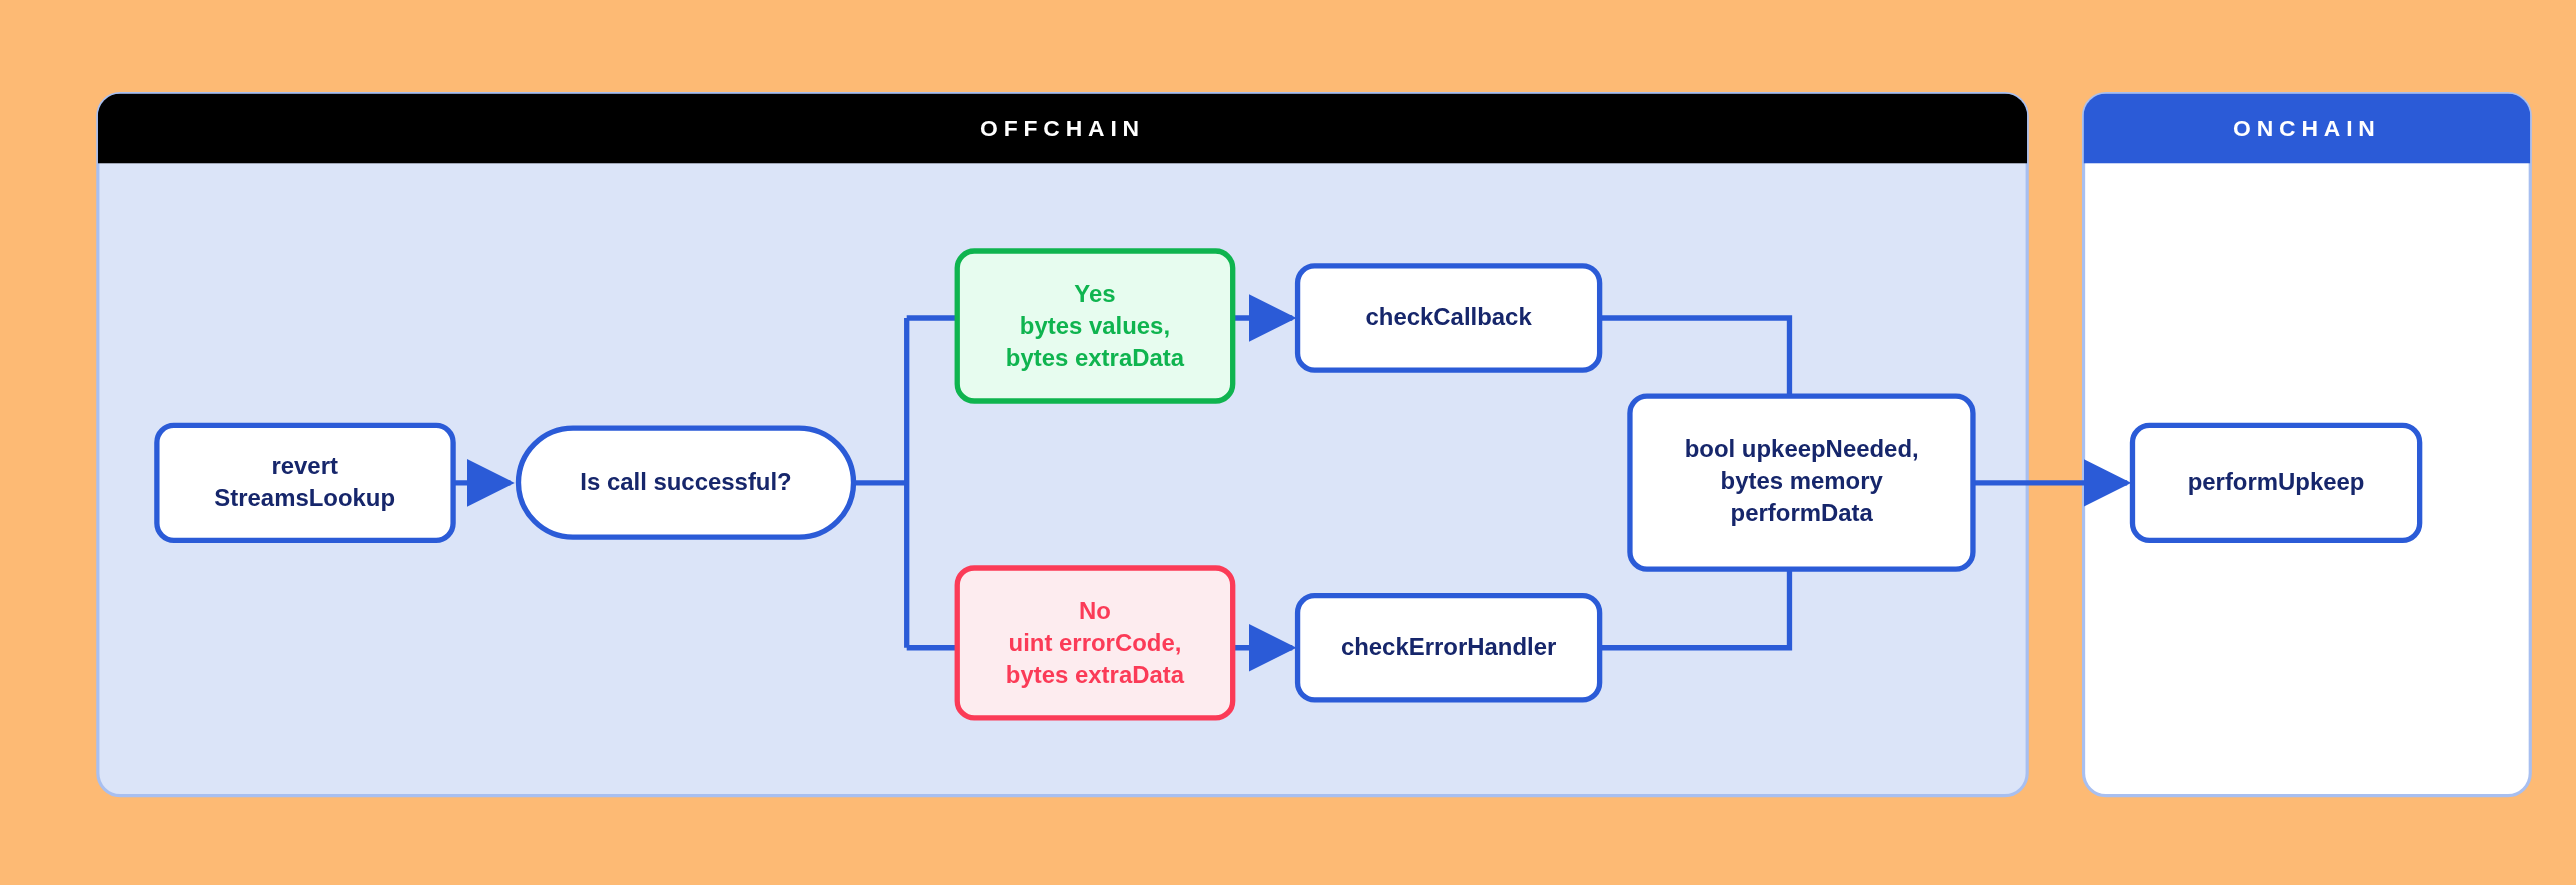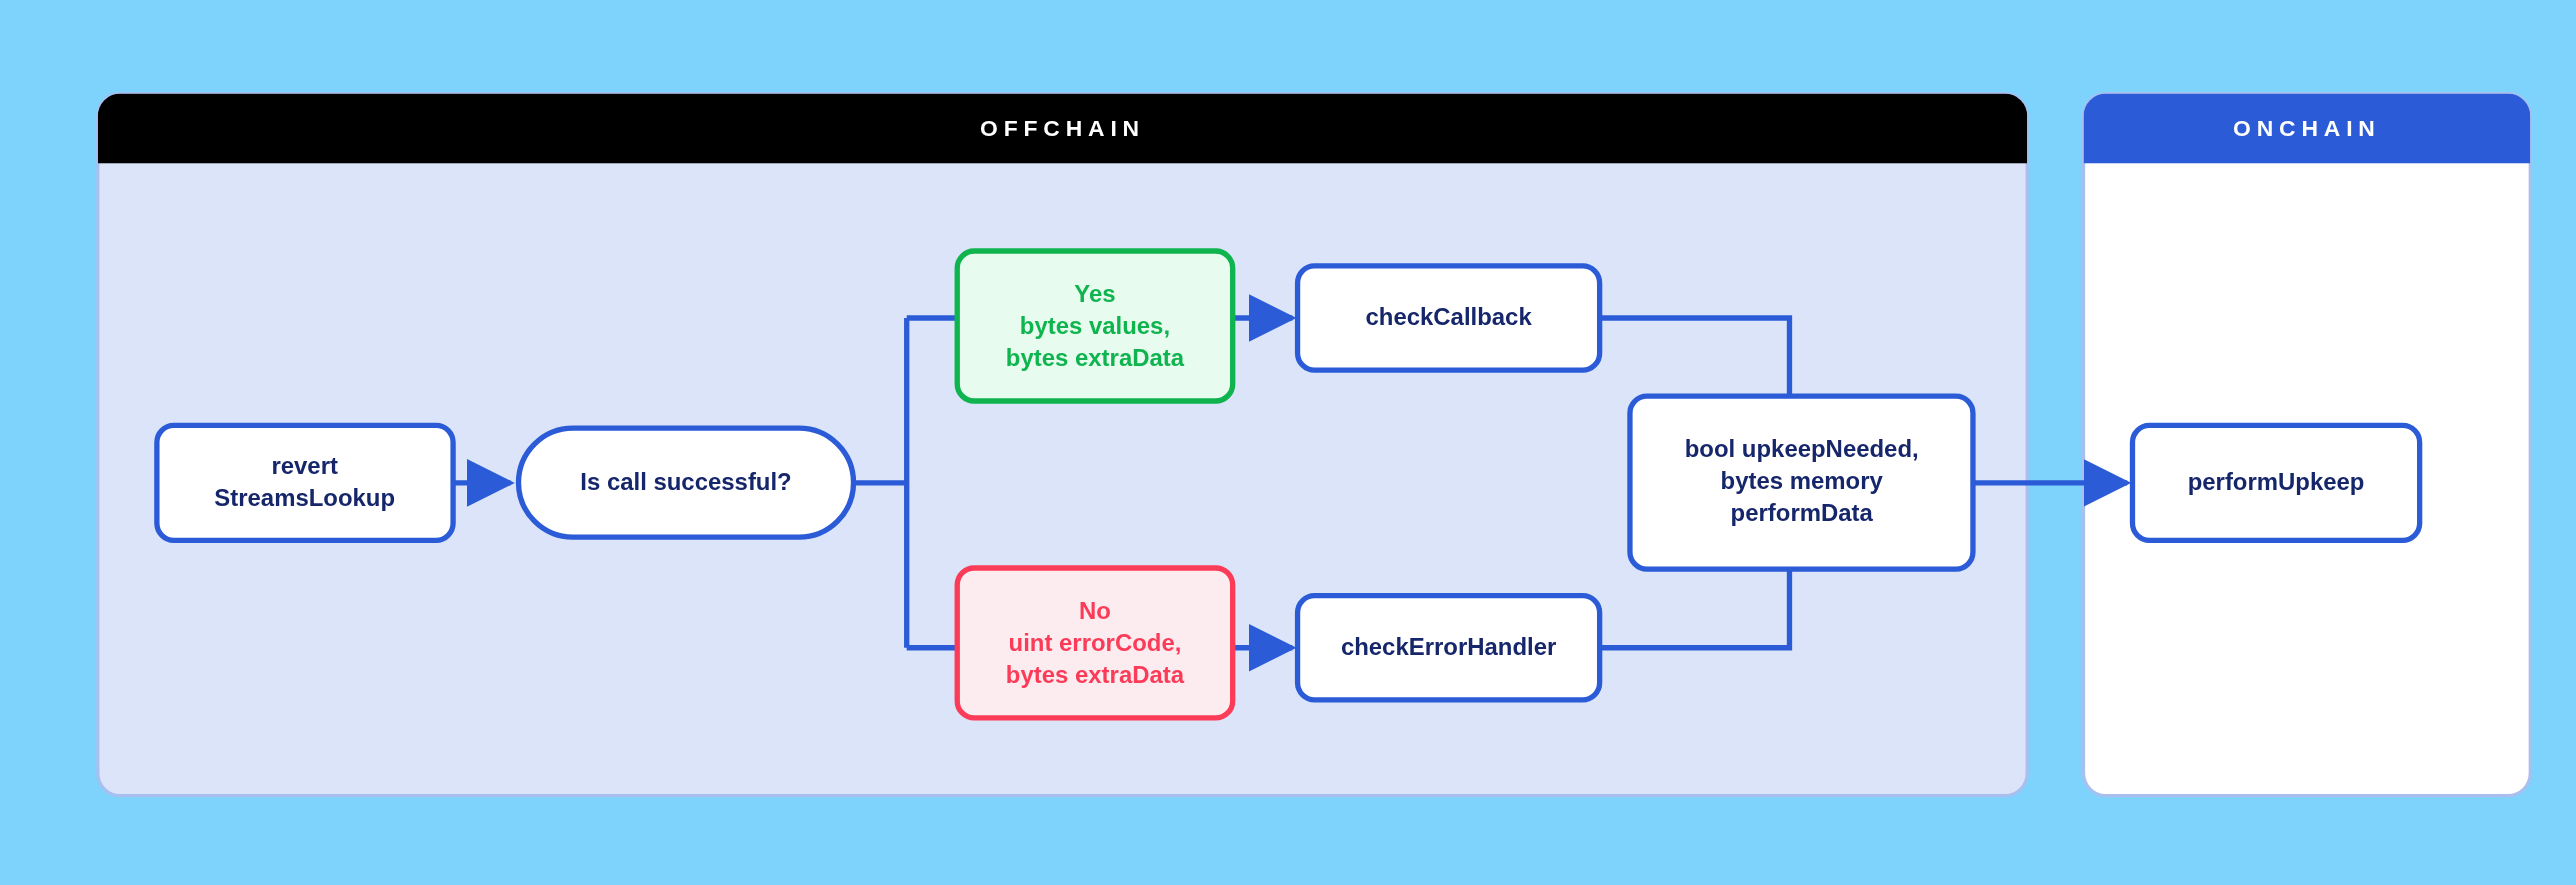--- a/index.html
+++ b/index.html
@@ -10,21 +10,21 @@
   body {
     width: 2576px;
     height: 886px;
     font-family: "Liberation Sans", sans-serif;
     overflow: hidden;
   }
   #stage {
     position: relative;
     width: 2576px;
     height: 886px;
-    background: #7dd3fc;
+    background: #fdba74;
   }
   #diagram {
     position: absolute;
     left: 0;
     top: 0;
     width: 2576px;
     height: 886px;
     display: block;
   }
   .panel-title {

